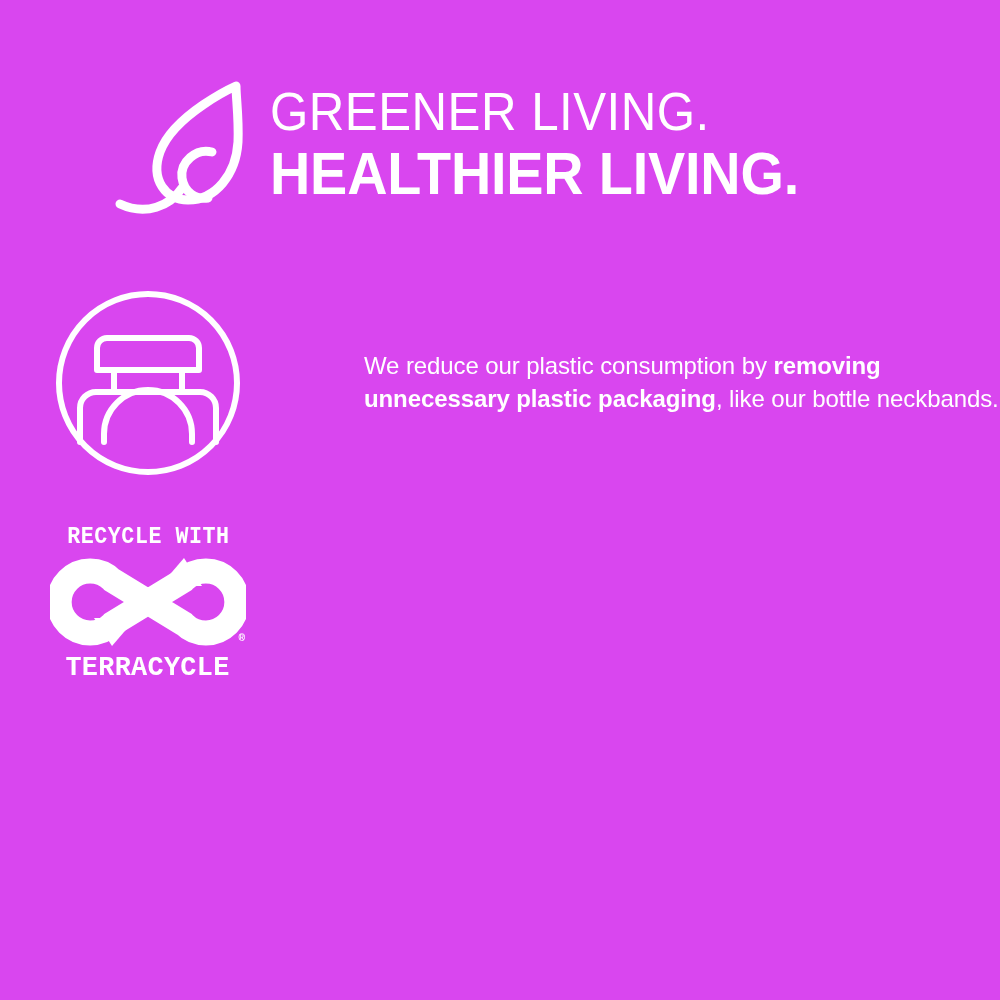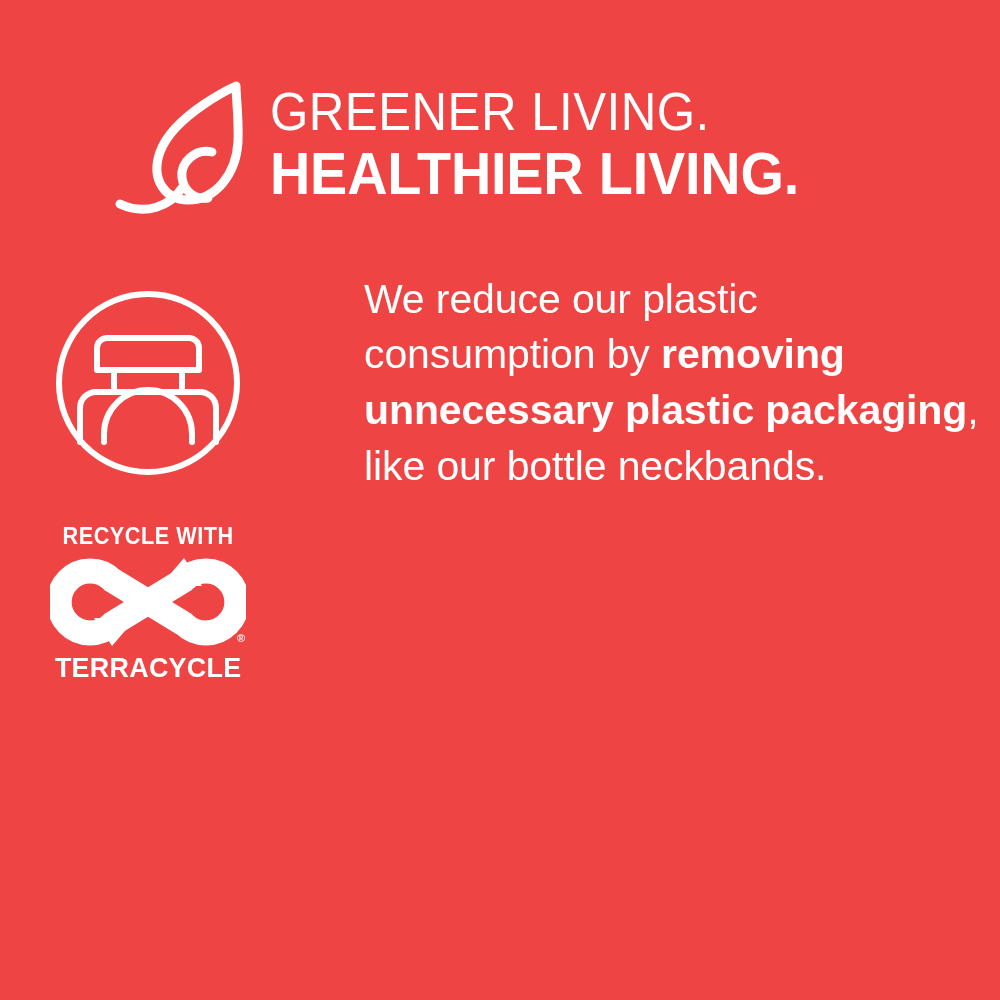--- a/index.html
+++ b/index.html
@@ -5,21 +5,21 @@
 <style>
   html, body {
     margin: 0;
     padding: 0;
     background: #ffffff;
   }
   #poster {
     position: relative;
     width: 1000px;
     height: 1000px;
-    background: #ef4444;
+    background: #d946ef;
     overflow: hidden;
     font-family: "Liberation Sans", "DejaVu Sans", sans-serif;
     color: #ffffff;
     -webkit-font-smoothing: antialiased;
   }
 
   
   #header {
     position: absolute;
     left: 0;
@@ -86,36 +86,37 @@
     justify-content: center;
     box-sizing: border-box;
     padding-left: 6px;
   }
   .row-text-cell {
     flex: 1 1 auto;
     padding-left: 74px;
     box-sizing: border-box;
   }
   .row-text {
-    font-size: 41px;
+    font-size: 24px;
     font-weight: 400;
     line-height: 1.36;
     letter-spacing: -0.1px;
   }
   .row-text b {
     font-weight: 700;
   }
 
   
   #terracycle-logo {
     display: flex;
     flex-direction: column;
     align-items: center;
     justify-content: center;
     width: 200px;
+    font-family: Liberation Mono, monospace;
   }
   #tc-top-text {
     font-size: 23px;
     font-weight: 700;
     letter-spacing: 0.6px;
     transform: scaleX(0.94);
     margin-bottom: 4px;
     white-space: nowrap;
   }
   #tc-mark-wrap {

